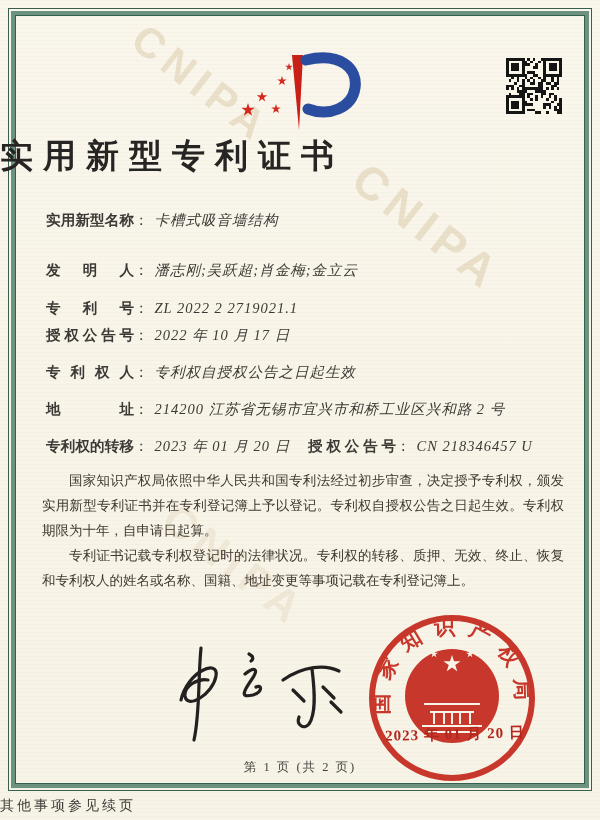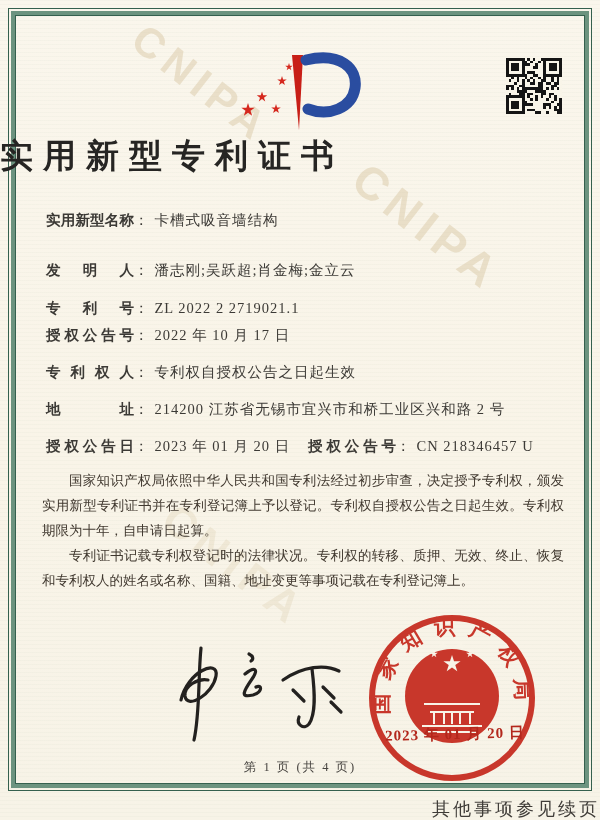--- a/index.html
+++ b/index.html
@@ -23,34 +23,34 @@
   .qr{position:absolute;left:506px;top:58px;width:56px;height:56px;display:grid;
       grid-template-columns:repeat(21,1fr);grid-template-rows:repeat(21,1fr);background:#f9f5e9;}
   .qr div{background:transparent}
   .qr div.on{background:#151515}
   .title{position:absolute;left:0;right:0;top:134px;font-size:33px;
          font-weight:bold;letter-spacing:10px;color:#262523;}
   .fields{position:absolute;left:46px;top:0;right:36px;font-size:14.5px;}
   .frow{position:absolute;left:0;white-space:nowrap;}
   .flabel{display:inline-block;width:88px;text-align:justify;text-align-last:justify;font-weight:bold;}
   .fcolon{display:inline-block;margin-right:6px;}
-  .fvalue{letter-spacing:1px;}
+  .fvalue{letter-spacing:1px;font-style:italic;}
   .frow2{position:absolute;white-space:nowrap;}
   .body-text{position:absolute;left:42px;right:36px;top:468px;font-size:13.5px;
              line-height:25px;text-align:justify;color:#40382f;}
   .body-text p{margin:0;text-indent:2em;}
   .sig-label{position:absolute;left:56px;top:666px;font-size:15px;letter-spacing:4px;
              line-height:28px;color:#2e2c29;font-family:"Liberation Sans",sans-serif;}
   .sig-svg{position:absolute;left:145px;top:638px;}
   .seal{position:absolute;left:366px;top:612px;width:172px;height:172px;opacity:0.92;}
   .seal-date{position:absolute;left:374px;top:725px;width:162px;text-align:center;
              font-size:15px;font-weight:bold;color:#b3271c;letter-spacing:1px;transform:rotate(-1.5deg);}
   .page-num{position:absolute;left:0;right:0;top:759px;text-align:center;font-size:12.5px;
             letter-spacing:2px;color:#474440;}
-  .footer-note{position:absolute;left:0;right:0;top:797px;text-align:right;font-size:18px;
+  .footer-note{position:absolute;left:0;right:0;top:797px;text-align:left;font-size:14px;
                letter-spacing:3px;color:#3f3c38;}
 </style>
 </head>
 <body>
 
 <div class="page">
 
   <div class="wm" style="left:120px;top:60px;font-size:42px;">CNIPA</div>
   <div class="wm" style="left:340px;top:200px;font-size:46px;">CNIPA</div>
   <div class="wm" style="left:150px;top:540px;font-size:44px;color:rgba(210,190,150,0.22);">CNIPA</div>
@@ -534,21 +534,21 @@
     <div class="frow" style="top:326px">
       <span class="flabel">授权公告号</span><span class="fcolon">：</span><span class="fvalue">2022 年 10 月 17 日</span>
     </div>
     <div class="frow" style="top:363px">
       <span class="flabel">专利权人</span><span class="fcolon">：</span><span class="fvalue">专利权自授权公告之日起生效</span>
     </div>
     <div class="frow" style="top:400px">
       <span class="flabel">地址</span><span class="fcolon">：</span><span class="fvalue">214200 江苏省无锡市宜兴市和桥工业区兴和路 2 号</span>
     </div>
     <div class="frow" style="top:437px">
-      <span class="flabel">授权公告日</span><span class="fcolon">：</span><span class="fvalue">2023 年 01 月 20 日</span>
+      <span class="flabel">专利权的转移</span><span class="fcolon">：</span><span class="fvalue">2023 年 01 月 20 日</span>
     </div>
     <div class="frow2" style="top:437px;left:262px">
       <span class="flabel">授权公告号</span><span class="fcolon">：</span><span class="fvalue">CN 218346457 U</span>
     </div>
   </div>
 
   <div class="body-text">
     <p>国家知识产权局依照中华人民共和国专利法经过初步审查，决定授予专利权，颁发实用新型专利证书并在专利登记簿上予以登记。专利权自授权公告之日起生效。专利权期限为十年，自申请日起算。</p>
     <p>专利证书记载专利权登记时的法律状况。专利权的转移、质押、无效、终止、恢复和专利权人的姓名或名称、国籍、地址变更等事项记载在专利登记簿上。</p>
   </div>
@@ -585,15 +585,15 @@
         <path d="M58,92 L114,92"></path>
         <path d="M64,100 L108,100"></path>
         <path d="M68,100 L68,112 M78,100 L78,112 M86,100 L86,112 M94,100 L94,112 M104,100 L104,112"></path>
         <path d="M56,114 L116,114"></path>
         <path d="M62,120 L110,120"></path>
       </g>
     </g>
   </svg>
   <div class="seal-date">2023 年 01 月 20 日</div>
 
-  <div class="page-num">第 1 页 (共 4 页)</div>
+  <div class="page-num">第 1 页 (共 2 页)</div>
   <div class="footer-note">其他事项参见续页</div>
 </div>
 
 </body></html>

